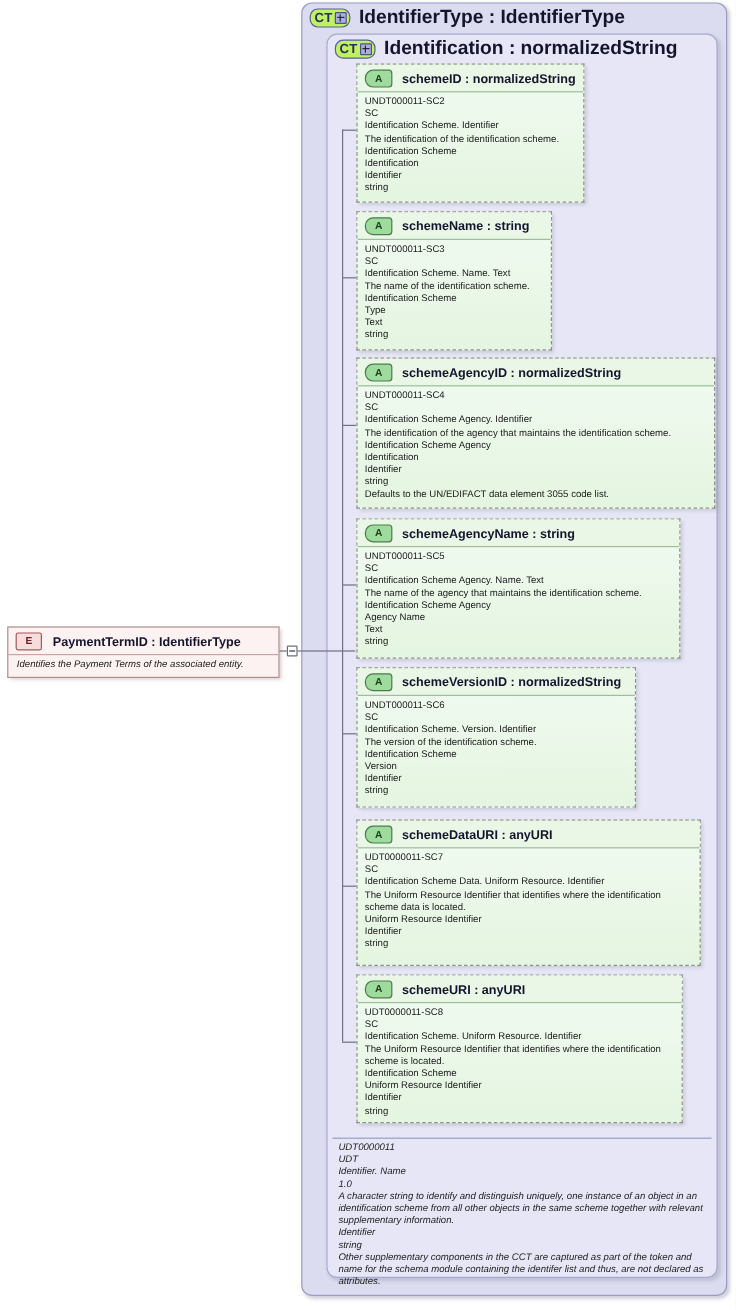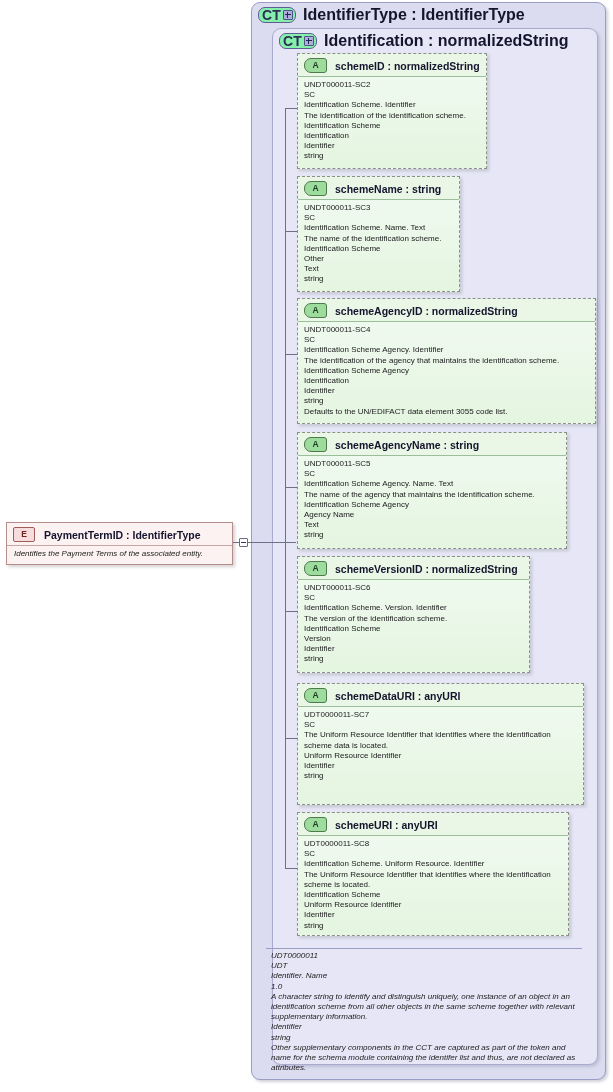--- a/index.html
+++ b/index.html
@@ -38,24 +38,24 @@
     display: flex;
     align-items: center;
     gap: 7px;
     white-space: nowrap;
   }
   .ct-badge {
     display: inline-flex;
     align-items: center;
     border: 1px solid #5b5f92;
     border-radius: 7px;
-    background: #86efac;
+    background: #bef264;
     height: 14px;
     padding: 0 2px 0 3px;
-    font-size: 14px;
+    font-size: 11px;
     font-weight: bold;
     color: #2c2f55;
     letter-spacing: 0.2px;
     line-height: 1;
   }
   .ct-badge .plusbox {
     display: inline-block;
     width: 8px; height: 8px;
     margin-left: 2px;
     border: 1px solid #4e5287;
@@ -240,21 +240,21 @@
   <div class="attr-head">
     <span class="a-badge">A</span>
     <span class="attr-title">schemeName : string</span>
   </div>
   <div class="attr-body">
     <div>UNDT000011-SC3</div>
     <div>SC</div>
     <div>Identification Scheme. Name. Text</div>
     <div>The name of the identification scheme.</div>
     <div>Identification Scheme</div>
-    <div>Other</div>
+    <div>Type</div>
     <div>Text</div>
     <div>string</div>
   </div>
 </div>
 
 <div class="abs attr-box" style="left:297px; top:298px; width:299px; height:126px;">
   <div class="attr-head">
     <span class="a-badge">A</span>
     <span class="attr-title">schemeAgencyID : normalizedString</span>
   </div>
@@ -306,20 +306,21 @@
 </div>
 
 <div class="abs attr-box" style="left:297px; top:683px; width:287px; height:122px;">
   <div class="attr-head">
     <span class="a-badge">A</span>
     <span class="attr-title">schemeDataURI : anyURI</span>
   </div>
   <div class="attr-body">
     <div>UDT0000011-SC7</div>
     <div>SC</div>
+    <div>Identification Scheme Data. Uniform Resource. Identifier</div>
     <div>The Uniform Resource Identifier that identifies where the identification scheme data is located.</div>
     <div>Uniform Resource Identifier</div>
     <div>Identifier</div>
     <div>string</div>
   </div>
 </div>
 
 <div class="abs attr-box" style="left:297px; top:812px; width:272px; height:124px;">
   <div class="attr-head">
     <span class="a-badge">A</span>
@@ -330,21 +331,21 @@
     <div>SC</div>
     <div>Identification Scheme. Uniform Resource. Identifier</div>
     <div>The Uniform Resource Identifier that identifies where the identification scheme is located.</div>
     <div>Identification Scheme</div>
     <div>Uniform Resource Identifier</div>
     <div>Identifier</div>
     <div>string</div>
   </div>
 </div>
 
-<div class="abs doc-block" style="left:266px; top:948px; width:316px; height:112px;">
+<div class="abs doc-block" style="left:277px; top:948px; width:316px; height:112px;">
   <div>UDT0000011</div>
   <div>UDT</div>
   <div>Identifier. Name</div>
   <div>1.0</div>
   <div>A character string to identify and distinguish uniquely, one instance of an object in an identification scheme from all other objects in the same scheme together with relevant supplementary information.</div>
   <div>Identifier</div>
   <div>string</div>
   <div>Other supplementary components in the CCT are captured as part of the token and name for the schema module containing the identifer list and thus, are not declared as attributes.</div>
 </div>
 

